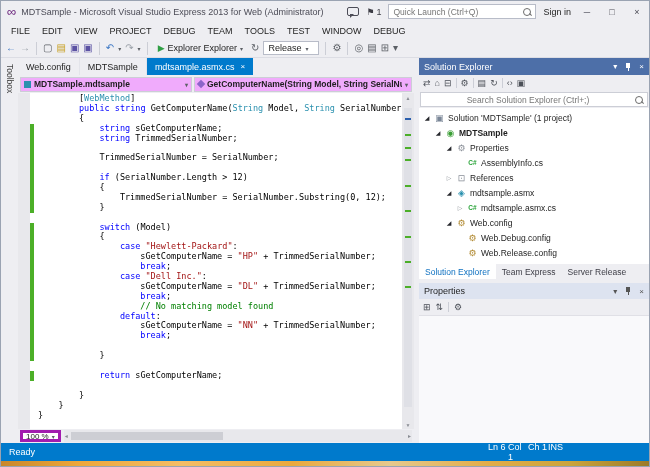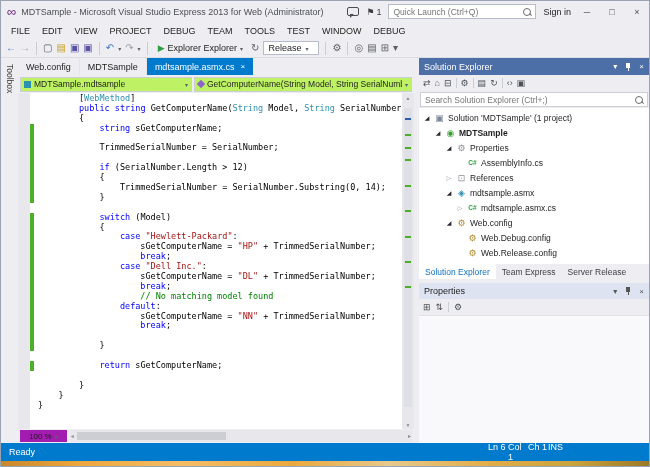--- a/index.html
+++ b/index.html
@@ -33,58 +33,58 @@
   
   .main{position:absolute;top:57px;left:0;right:0;bottom:23px;display:flex;}
   .toolbox{width:17px;background:#eeeef2;display:flex;flex-direction:column;align-items:center;padding-top:6px;box-sizing:border-box;flex:none;}
   .toolbox span{writing-mode:vertical-rl;font-size:8.5px;color:#444;}
   .editor{width:396px;flex:none;display:flex;flex-direction:column;background:#eeeef2;}
   .tabs{height:17px;display:flex;align-items:flex-end;}
   .tab{padding:0 8px;font-size:9px;display:flex;gap:6px;align-items:center;height:17px;box-sizing:border-box;border-right:1px solid #e3e4ea;}
   .tab.active{background:#007acc;color:#fff;border-right:none;}
   .tclose{font-size:8px;}
   .navbar{height:18px;display:flex;align-items:center;gap:2px;padding:1px 2px;box-sizing:border-box;}
-  .navcombo{height:15px;background:#bef264;border:1px solid #ccced6;display:flex;align-items:center;gap:3px;padding:0 3px;overflow:hidden;box-sizing:border-box;}
+  .navcombo{height:15px;background:#f0abfc;border:1px solid #ccced6;display:flex;align-items:center;gap:3px;padding:0 3px;overflow:hidden;box-sizing:border-box;font-weight:bold;}
   .navcombo.left{width:172px;flex:none;}
   .navcombo.right{flex:1;}
   .nav-text{font-size:8.5px;white-space:nowrap;overflow:hidden;flex:1;}
   .ci{width:7px;height:7px;flex:none;}
   .ci.class{background:#2b91af;}
   .ci.method{background:#8d65c9;transform:rotate(45deg);width:6px;height:6px;}
   .codearea{flex:1;position:relative;background:#fff;display:flex;overflow:hidden;}
   .gutter{width:12px;background:#e8e8ec;flex:none;}
   .codelines{flex:1;overflow:hidden;padding-top:1px;}
   .cl{display:flex;height:9.9px;}
   .chg{width:4px;margin-right:4px;flex:none;}
   .chg.on{background:#4caf28;}
   .toks{font-family:"DejaVu Sans Mono",monospace;font-size:8.5px;line-height:9.9px;white-space:pre;}
   .tk-k{color:#0000ff;} .tk-ty{color:#2b91af;} .tk-s{color:#a31515;} .tk-c{color:#008000;} .tk-p{color:#000;}
   .vscroll{width:12px;background:#e8e8ec;display:flex;flex-direction:column;flex:none;}
   .sarrow{font-size:5px;color:#8a8d94;height:9px;display:flex;align-items:center;justify-content:center;}
   .strack{flex:1;position:relative;}
   .sthumb{position:absolute;left:2px;right:2px;top:2%;height:94%;background:#dfe0e6;}
   .smark{position:absolute;left:3px;width:6px;height:2px;}
   .editorbottom{height:14px;display:flex;align-items:center;gap:3px;padding:0 2px;box-sizing:border-box;}
-  .zoombox{height:12px;background:#fff;border:6px solid #a21caf;display:flex;align-items:center;gap:3px;padding:0 3px;font-size:8px;box-sizing:border-box;}
+  .zoombox{height:12px;background:#fff;border:3px solid #a21caf;display:flex;align-items:center;gap:3px;padding:0 3px;font-size:8px;box-sizing:border-box;}
   .hscroll{flex:1;height:12px;background:#e8e8ec;display:flex;align-items:center;}
   .htrack{flex:1;height:100%;position:relative;}
   .hthumb{position:absolute;left:2px;top:2px;bottom:2px;width:45%;background:#cdced4;}
   .splitter{width:5px;background:#eeeef2;flex:none;}
   
   .rightpanel{flex:1;display:flex;flex-direction:column;background:#eeeef2;}
   .se-header{height:17px;background:#4d6fa8;color:#fff;display:flex;align-items:center;padding:0 5px;gap:7px;flex:none;}
   .se-title{flex:1;color:#fff;}
   .hicon{color:#fff;font-size:8px;display:inline-flex;align-items:center;}
   .i-pin{width:8px;height:8px;position:relative;display:inline-block;color:#fff;}
   .i-pin::before{content:"";position:absolute;left:2px;top:0;width:4px;height:5px;background:currentColor;}
   .i-pin::after{content:"";position:absolute;left:3.5px;top:5px;width:1px;height:3px;background:currentColor;}
   .se-toolbar{height:16px;display:flex;align-items:center;gap:4px;padding:0 4px;flex:none;}
   .se-tbicon{font-size:9px;color:#4c5058;}
   .se-sep{width:1px;height:10px;background:#ccced6;}
-  .se-search{height:15px;background:#fff;border:1px solid #ccced6;margin:1px 1px;display:flex;align-items:center;padding:0 4px;gap:4px;box-sizing:border-box;flex:none;}
+  .se-search{height:15px;background:#fff;border:1px solid #ccced6;margin:1px 1px;display:flex;align-items:center;padding:0 4px;gap:4px;box-sizing:border-box;flex:none;text-align:center;}
   .se-search-text{flex:1;color:#767676;font-size:8.5px;white-space:nowrap;overflow:hidden;}
   .se-tree{height:156px;background:#fff;padding-top:2px;overflow:hidden;flex:none;box-sizing:border-box;}
   .trow{height:15px;display:flex;align-items:center;gap:3px;font-size:8.5px;white-space:nowrap;}
   .arr{width:8px;text-align:center;font-size:6px;color:#26272c;flex:none;}
   .arr.closed{color:#8f9399;}
   .ti{width:11px;text-align:center;font-size:9px;flex:none;}
   .ti.cs{font-size:6.5px;font-weight:bold;}
   .se-bottomtabs{height:15px;display:flex;align-items:stretch;flex:none;}
   .btab{padding:2px 6px;font-size:8.5px;color:#3c3c45;display:flex;align-items:center;}
   .btab.active{background:#fff;color:#0e70c0;}
@@ -221,41 +221,45 @@
             <div class="cl">
               <span class="chg"></span>
               <span class="toks"><span class="tk-p">        {</span></span>
             </div>
             <div class="cl">
               <span class="chg on"></span>
               <span class="toks"><span class="tk-p">            </span><span class="tk-k">string</span><span class="tk-p"> sGetComputerName;</span></span>
             </div>
             <div class="cl">
               <span class="chg on"></span>
+              <span class="toks"><span class="tk-p">            </span><span class="tk-k">string</span><span class="tk-p"> TrimmedSerialNumber;</span></span>
+            </div>
+            <div class="cl">
+              <span class="chg on"></span>
               <span class="toks"></span>
             </div>
             <div class="cl">
               <span class="chg on"></span>
               <span class="toks"><span class="tk-p">            TrimmedSerialNumber = SerialNumber;</span></span>
             </div>
             <div class="cl">
               <span class="chg on"></span>
               <span class="toks"></span>
             </div>
             <div class="cl">
               <span class="chg on"></span>
               <span class="toks"><span class="tk-p">            </span><span class="tk-k">if</span><span class="tk-p"> (SerialNumber.Length &gt; 12)</span></span>
             </div>
             <div class="cl">
               <span class="chg on"></span>
               <span class="toks"><span class="tk-p">            {</span></span>
             </div>
             <div class="cl">
               <span class="chg on"></span>
-              <span class="toks"><span class="tk-p">                TrimmedSerialNumber = SerialNumber.Substring(0, 14);</span></span>
+              <span class="toks"><span class="tk-p">                TrimmedSerialNumber = SerialNumber.Substring(0, 12);</span></span>
             </div>
             <div class="cl">
               <span class="chg on"></span>
               <span class="toks"><span class="tk-p">            }</span></span>
             </div>
             <div class="cl">
               <span class="chg"></span>
               <span class="toks"></span>
             </div>
             <div class="cl">

